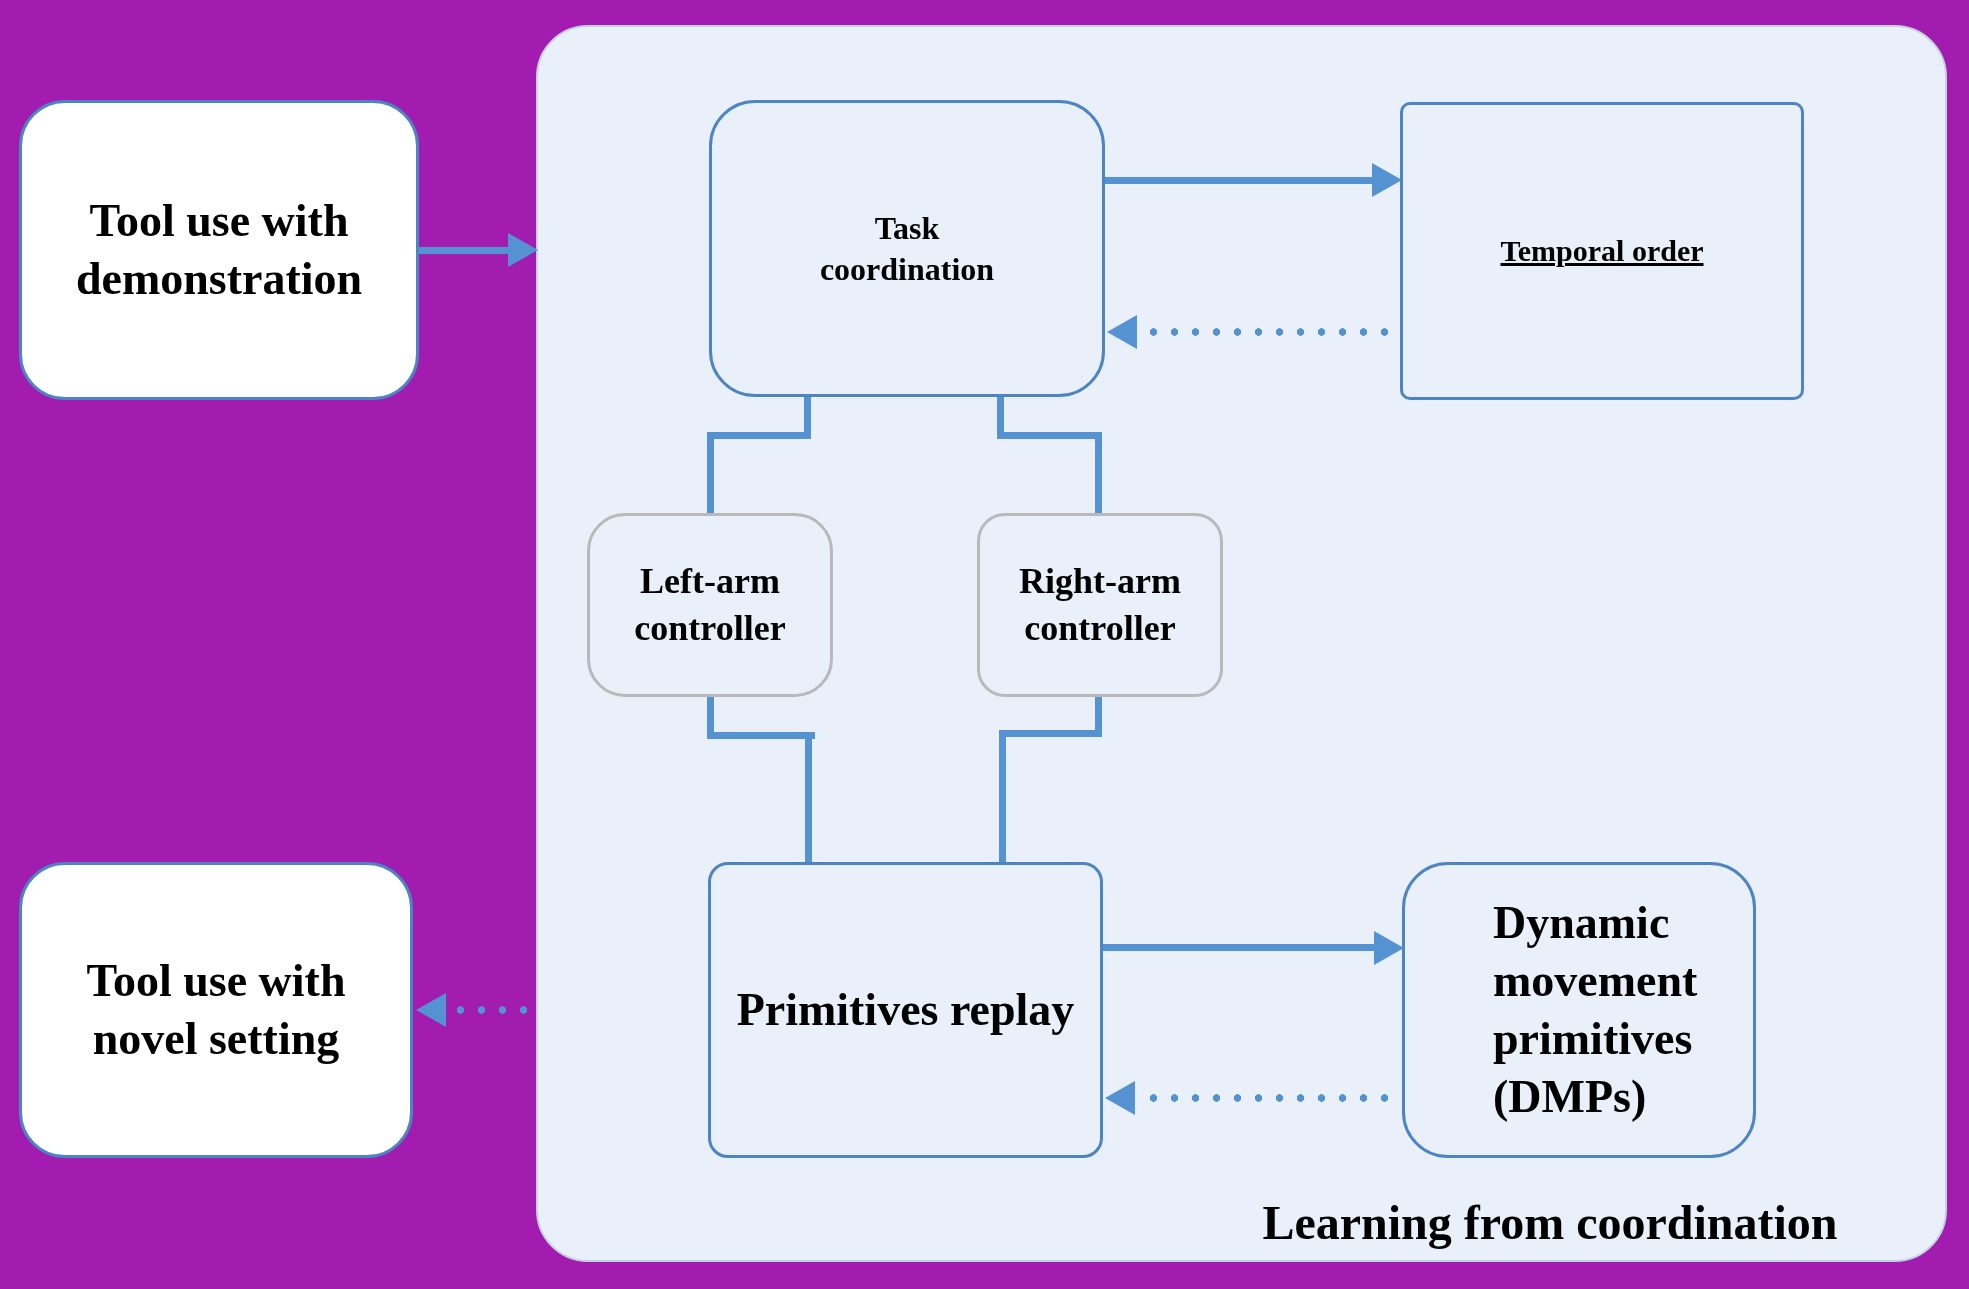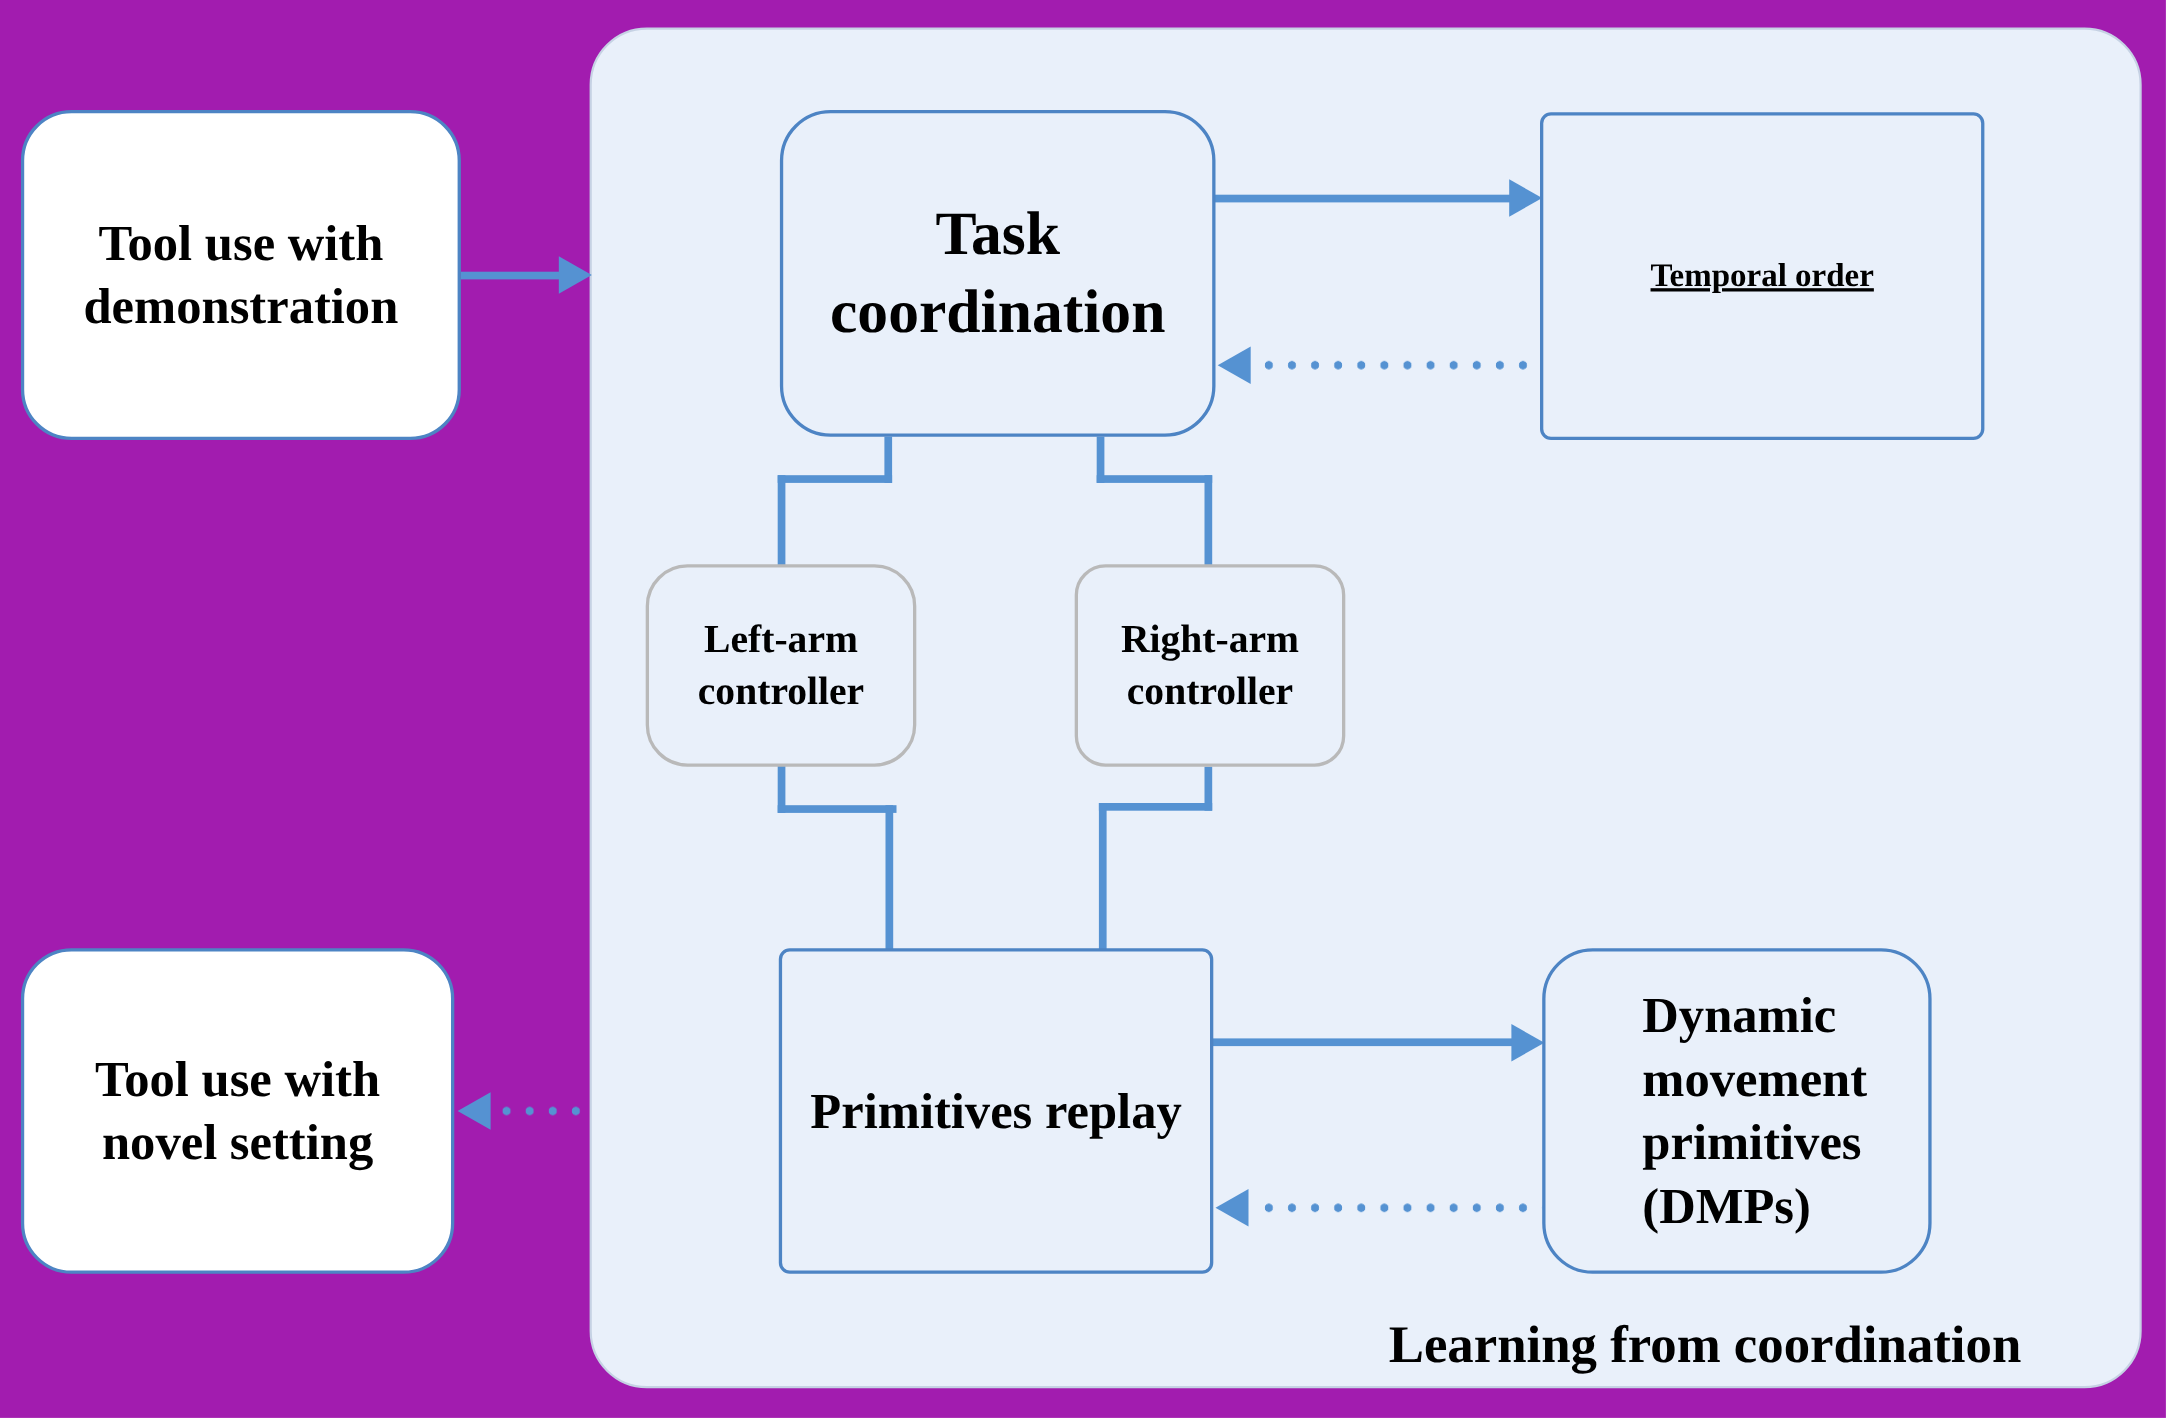--- a/index.html
+++ b/index.html
@@ -54,21 +54,21 @@
     background: var(--white-fill);
     border: 3px solid var(--border-blue);
     border-radius: 46px;
     font-size: 46px;
   }
   #node-task-coordination {
     left: 709px; top: 100px; width: 396px; height: 297px;
     background: var(--container-fill);
     border: 3px solid var(--border-blue);
     border-radius: 46px;
-    font-size: 56px;
+    font-size: 32px;
   }
   #node-temporal-order {
     left: 1400px; top: 102px; width: 404px; height: 298px;
     background: var(--container-fill);
     border: 3px solid var(--border-blue);
     border-radius: 10px;
     font-size: 30px;
     text-decoration: underline;
   }
   #node-left-arm, #node-right-arm {
@@ -78,21 +78,21 @@
     border-radius: 38px;
     font-size: 36px;
     line-height: 1.3;
   }
   #node-left-arm  { left: 587px; }
   #node-right-arm { left: 977px; border-radius: 28px; }
   #node-primitives-replay {
     left: 708px; top: 862px; width: 395px; height: 296px;
     background: var(--container-fill);
     border: 3px solid var(--border-blue);
-    border-radius: 10px;
+    border-radius: 20px;
     font-size: 46px;
   }
   #node-dmps {
     left: 1402px; top: 862px; width: 354px; height: 296px;
     background: var(--container-fill);
     border: 3px solid var(--border-blue);
     border-radius: 46px;
     font-size: 46px;
     justify-content: flex-start;
     text-align: left;

